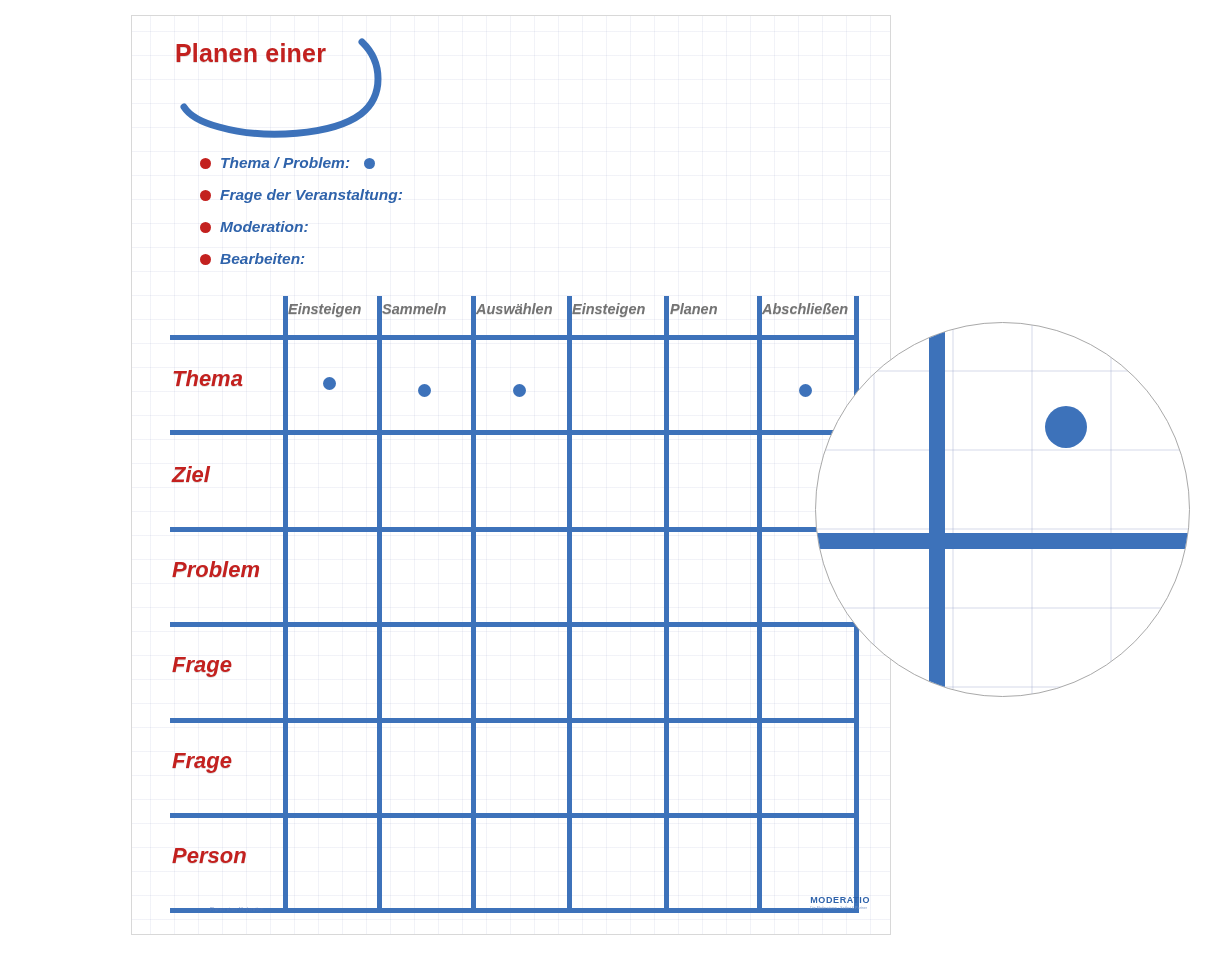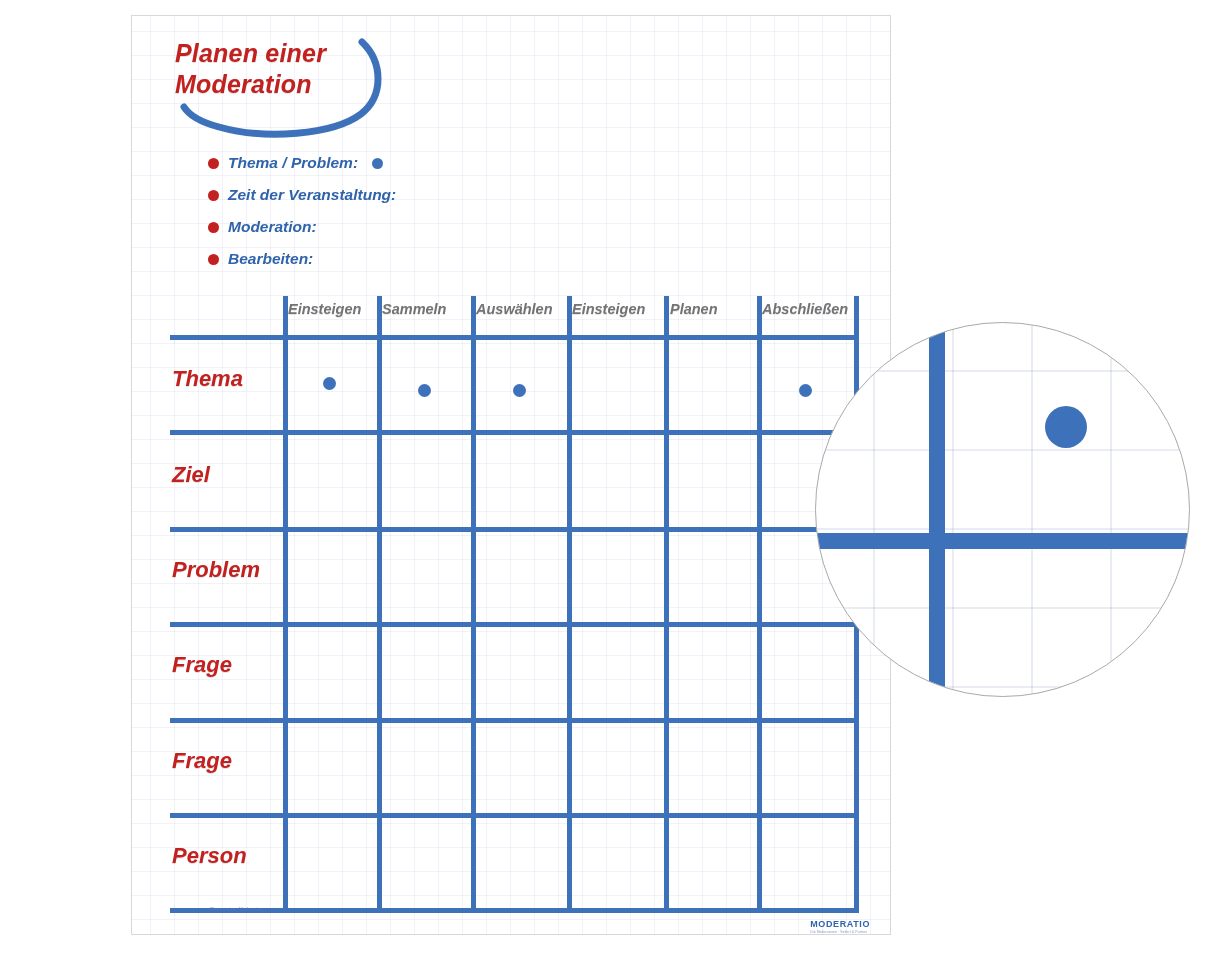--- a/index.html
+++ b/index.html
@@ -37,32 +37,31 @@
     position:absolute;
     left:33px; top:18px;
     width:240px; height:100px;
   }
   #titleblock .ttext{
     position:absolute;
     left:10px; top:4px;
     width:220px;
     color:#c3211f;
     font-weight:bold;
-    font-style:italic;
     font-size:25px;
     line-height:31px;
     letter-spacing:.2px;
     text-shadow:0 1px 0 rgba(0,0,0,.12);
   }
   #titleblock svg{position:absolute;left:0;top:0;overflow:visible;}
 
   
   #bullets{
     position:absolute;
-    left:76px; top:131px;
+    left:68px; top:131px;
     width:420px;
   }
   .blrow{
     display:flex;
     align-items:center;
     height:32px;
   }
   .bullet-dot{
     width:11px;height:11px;border-radius:50%;
     background:#c3211f;
@@ -130,21 +129,21 @@
   #footnote{
     position:absolute;
     left:78px; bottom:22px;
     font-size:4.5px;
     color:#5577bb;
     letter-spacing:.2px;
     opacity:.75;
   }
   #logo{
     position:absolute;
-    right:20px; bottom:0;
+    right:20px; bottom:24px;
     text-align:left;
   }
   #logo .lname{
     color:#2f63ab;
     font-weight:bold;
     font-size:9px;
     letter-spacing:.6px;
   }
   #logo .ltag{
     color:#7f9ccb;
@@ -196,35 +195,34 @@
 
 <div id="page">
   <div class="grid"></div>
 
   <div id="titleblock">
     <svg width="240" height="110" viewBox="0 0 240 110">
       <path d="M197 8 C 218 28, 219 62, 196 80 C 168 101, 100 106, 54 93 C 35 88, 24 81, 19 73" fill="none" stroke="#3d72ba" stroke-width="7" stroke-linecap="round"></path>
     </svg>
     <div class="ttext">
       <div>Planen einer</div>
-      <div>Moderation</div>
     </div>
   </div>
 
   <div id="bullets">
 
     <div class="blrow">
       <span class="bullet-dot"></span>
       <span class="lbl">Thema / Problem:</span>
       <span class="blue-dot-inline"></span>
     </div>
 
     <div class="blrow">
       <span class="bullet-dot"></span>
-      <span class="lbl">Zeit der Veranstaltung:</span>
+      <span class="lbl">Frage der Veranstaltung:</span>
     </div>
 
     <div class="blrow">
       <span class="bullet-dot"></span>
       <span class="lbl">Moderation:</span>
     </div>
 
     <div class="blrow">
       <span class="bullet-dot"></span>
       <span class="lbl">Bearbeiten:</span>

